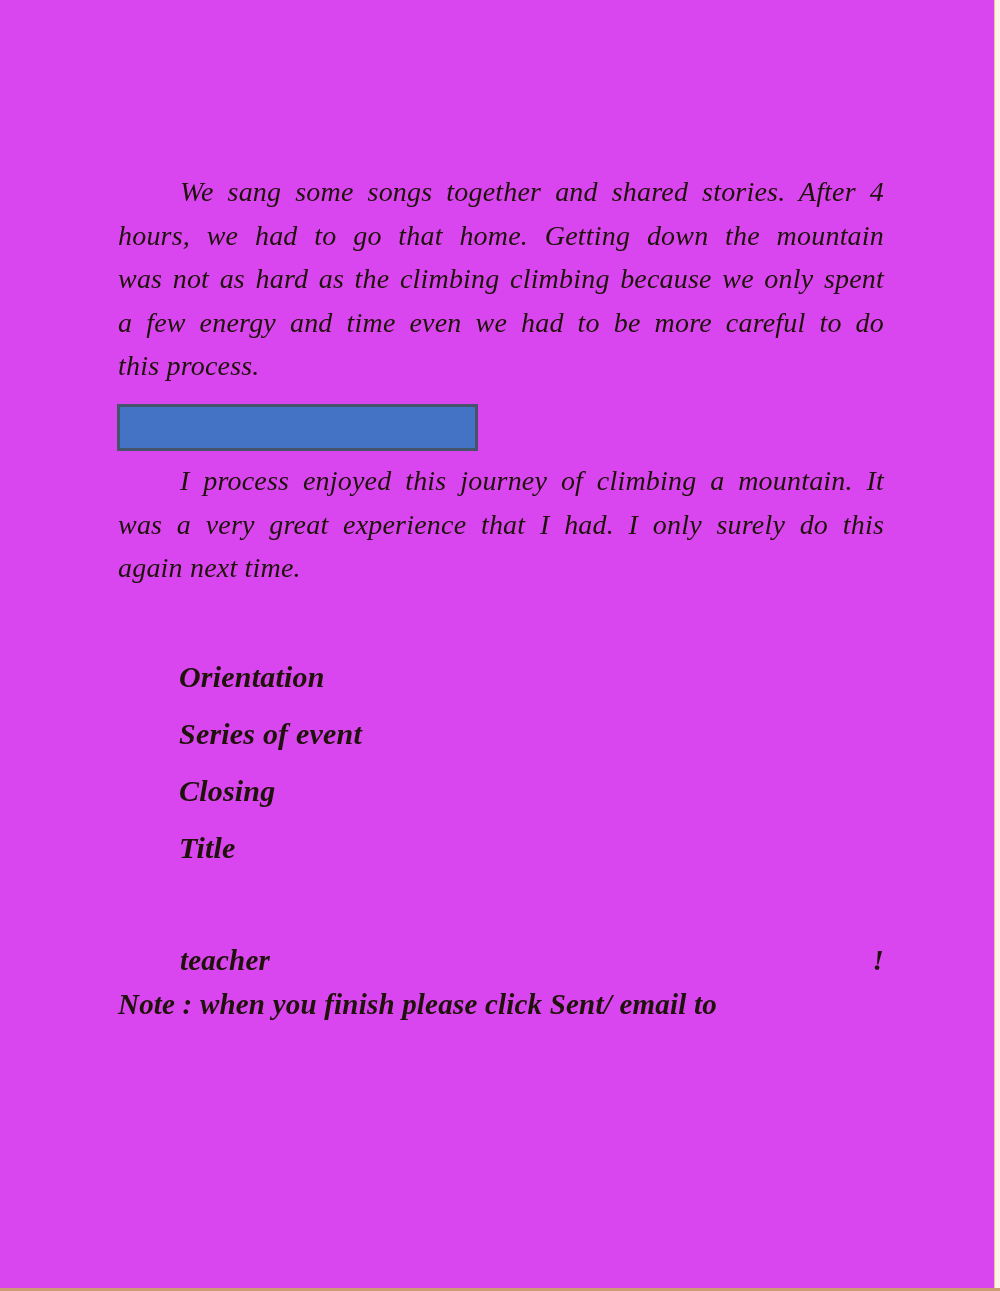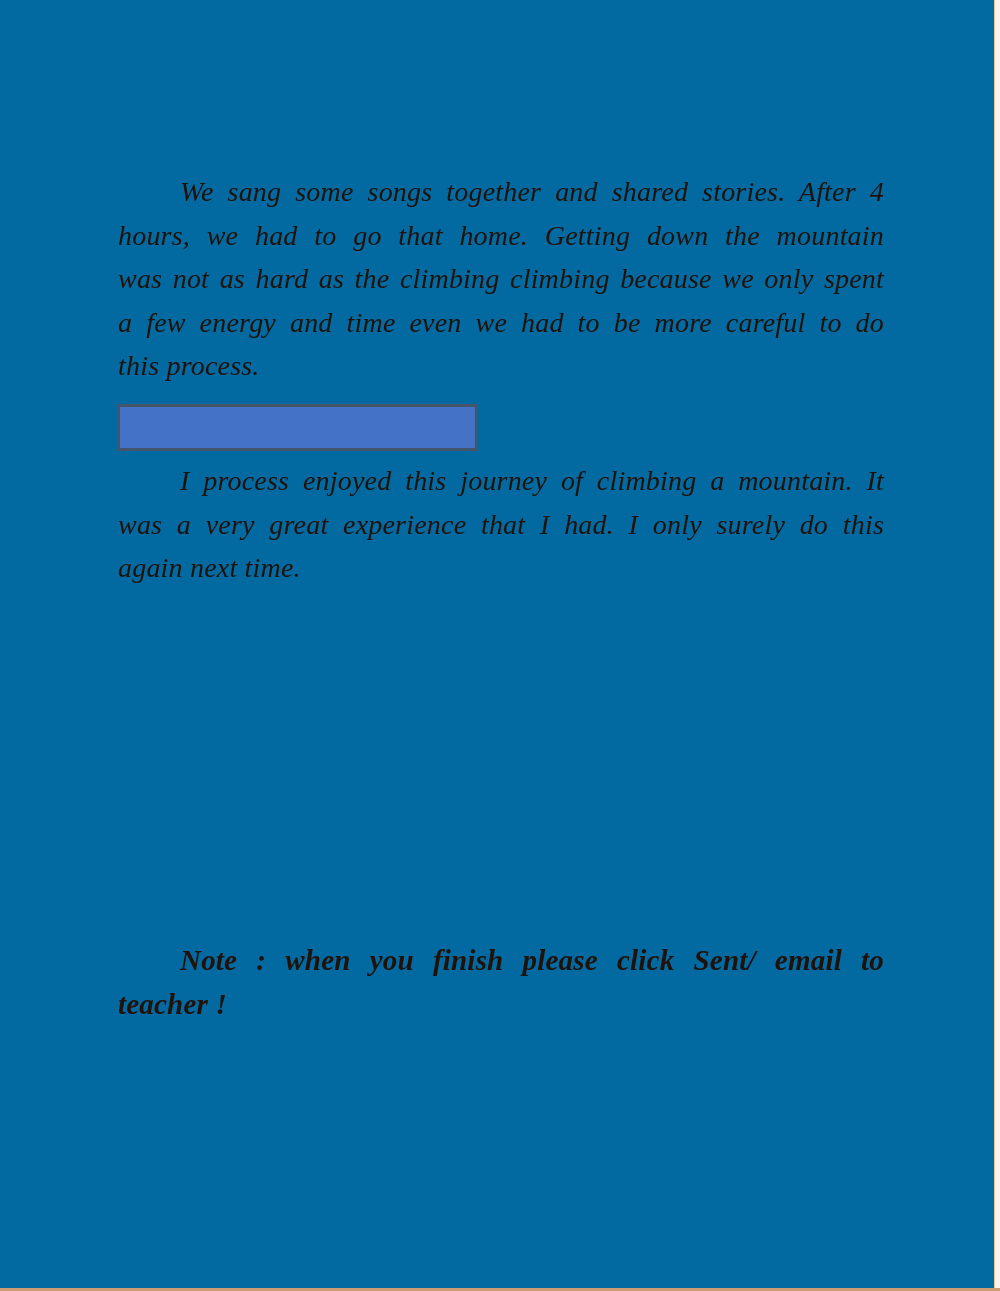--- a/index.html
+++ b/index.html
@@ -81,40 +81,46 @@
     left: 0;
     right: 0;
     bottom: 0;
     height: 3px;
     background: #CE9C74;
   }
 </style>
 </head>
 <body>
 
-<div class="page" style="background: #0369a1; color: rgb(30, 18, 11);">
+<div class="page" style="background: #d946ef; color: rgb(30, 18, 11);">
 
   <div class="para p1">
       <div class="line">We sang some songs together and shared stories. After 4</div>
       <div class="line">hours, we had to go that home. Getting down the mountain</div>
       <div class="line">was not as hard as the climbing climbing because we only spent</div>
       <div class="line">a few energy and time even we had to be more careful to do</div>
       <div class="line">this process.</div>
     </div>
 
   <div class="answer-box" style="background: rgb(68, 114, 196); border-color: rgb(68, 84, 106);"></div>
 
   <div class="para p2">
       <div class="line">I process enjoyed this journey of climbing a mountain. It</div>
       <div class="line">was a very great experience that I had. I only surely do this</div>
       <div class="line">again next time.</div>
     </div>
 
+  <div class="options">
+      <div class="option">Orientation</div>
+      <div class="option">Series of event</div>
+      <div class="option">Closing</div>
+      <div class="option">Title</div>
+    </div>
 
   <div class="para note">
+      <div class="line">teacher !</div>
       <div class="line">Note :  when you finish please click Sent/ email  to</div>
-      <div class="line">teacher !</div>
     </div>
 
   <div class="edge-strip-right" style="background: rgb(251, 243, 233);"></div>
   <div class="edge-bottom" style="background: rgb(206, 156, 116);"></div>
 
 </div>
 
 </body></html>

